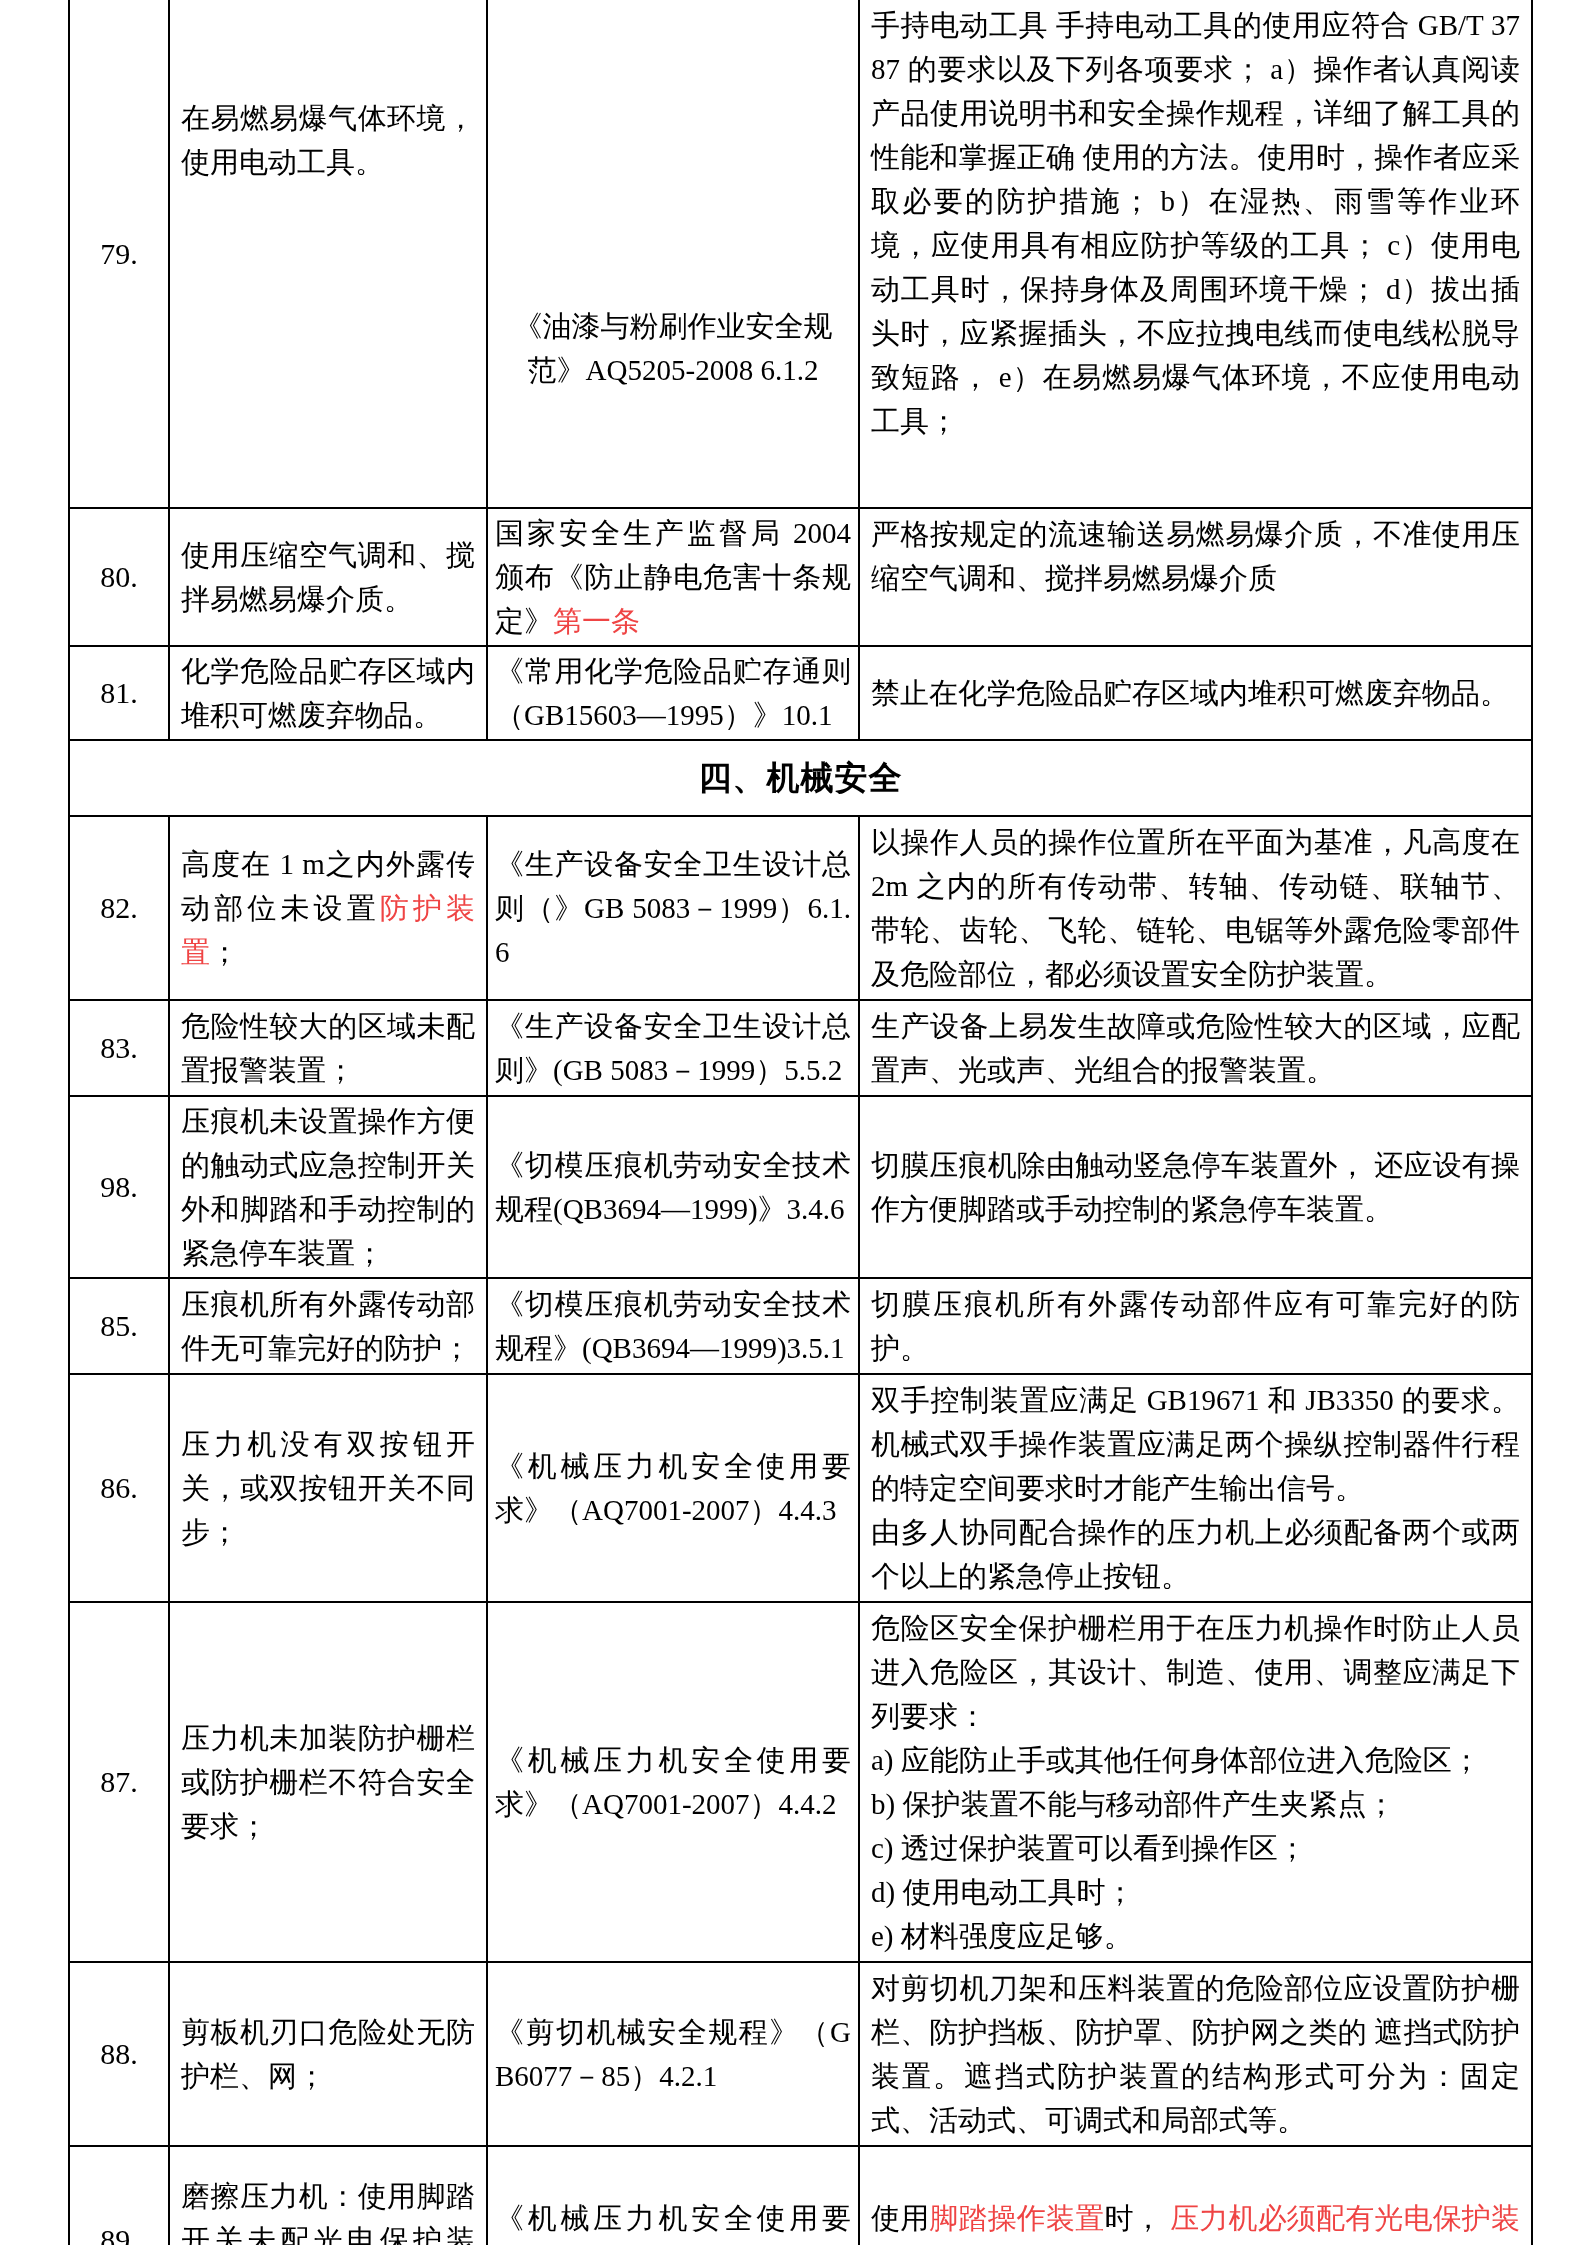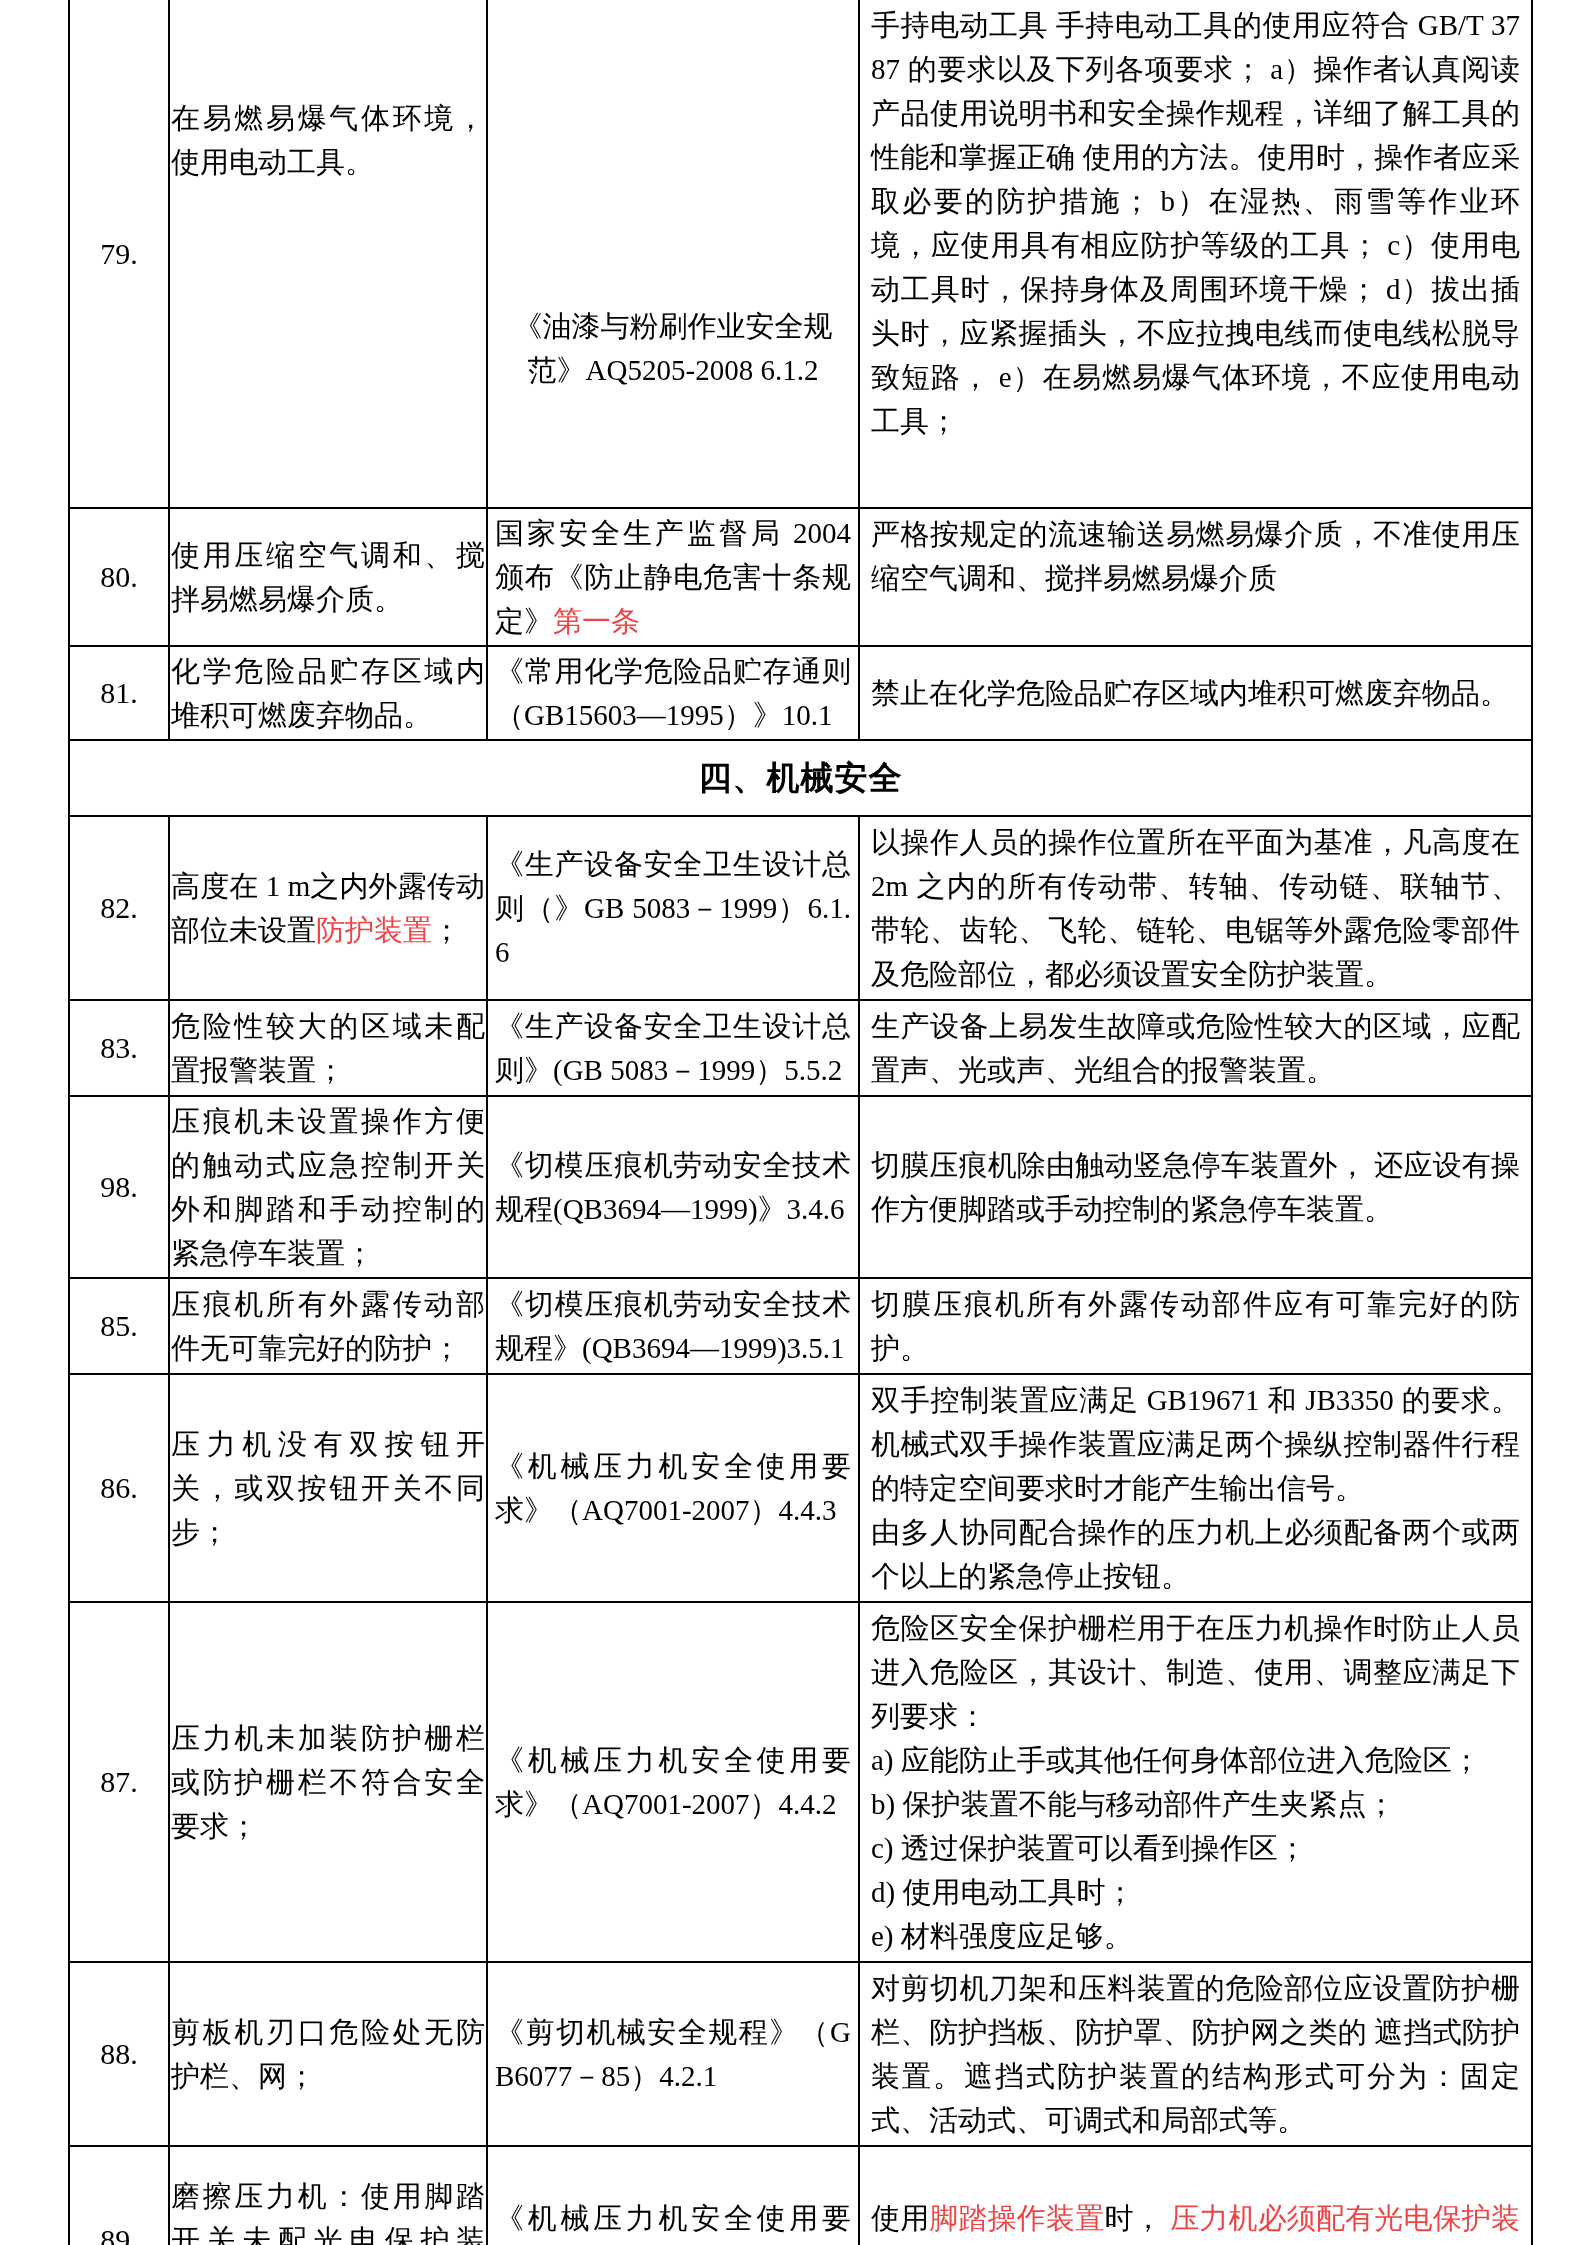--- a/index.html
+++ b/index.html
@@ -17,21 +17,21 @@
   }
   td{
     border:2px solid #000;
     font-size:29px;line-height:44px;
     vertical-align:middle;
     overflow:hidden;
     word-break:break-all;
   }
   tr.first-row td{border-top:none;}
   td.no-cell{text-align:center;font-size:30px;padding:0 4px;}
-  td.issue-cell{padding:2px 1px;text-align:justify;margin-top:26px;}
+  td.issue-cell{padding:2px 11px;text-align:justify;margin-top:26px;}
   td.basis-cell{padding:2px 7px;text-align:justify;}
   td.basis-cell.center{text-align:center;}
   td.req-cell{padding:3px 11px;text-align:justify;position:relative;}
   td.v-top{vertical-align:top;}
   td.section-cell{
     font-weight:bold;font-size:33px;text-align:center;
     letter-spacing:1px;padding:4px 0;position:relative;
   }
   .para{text-align:justify;}
   .red{color:#ef4444;}

